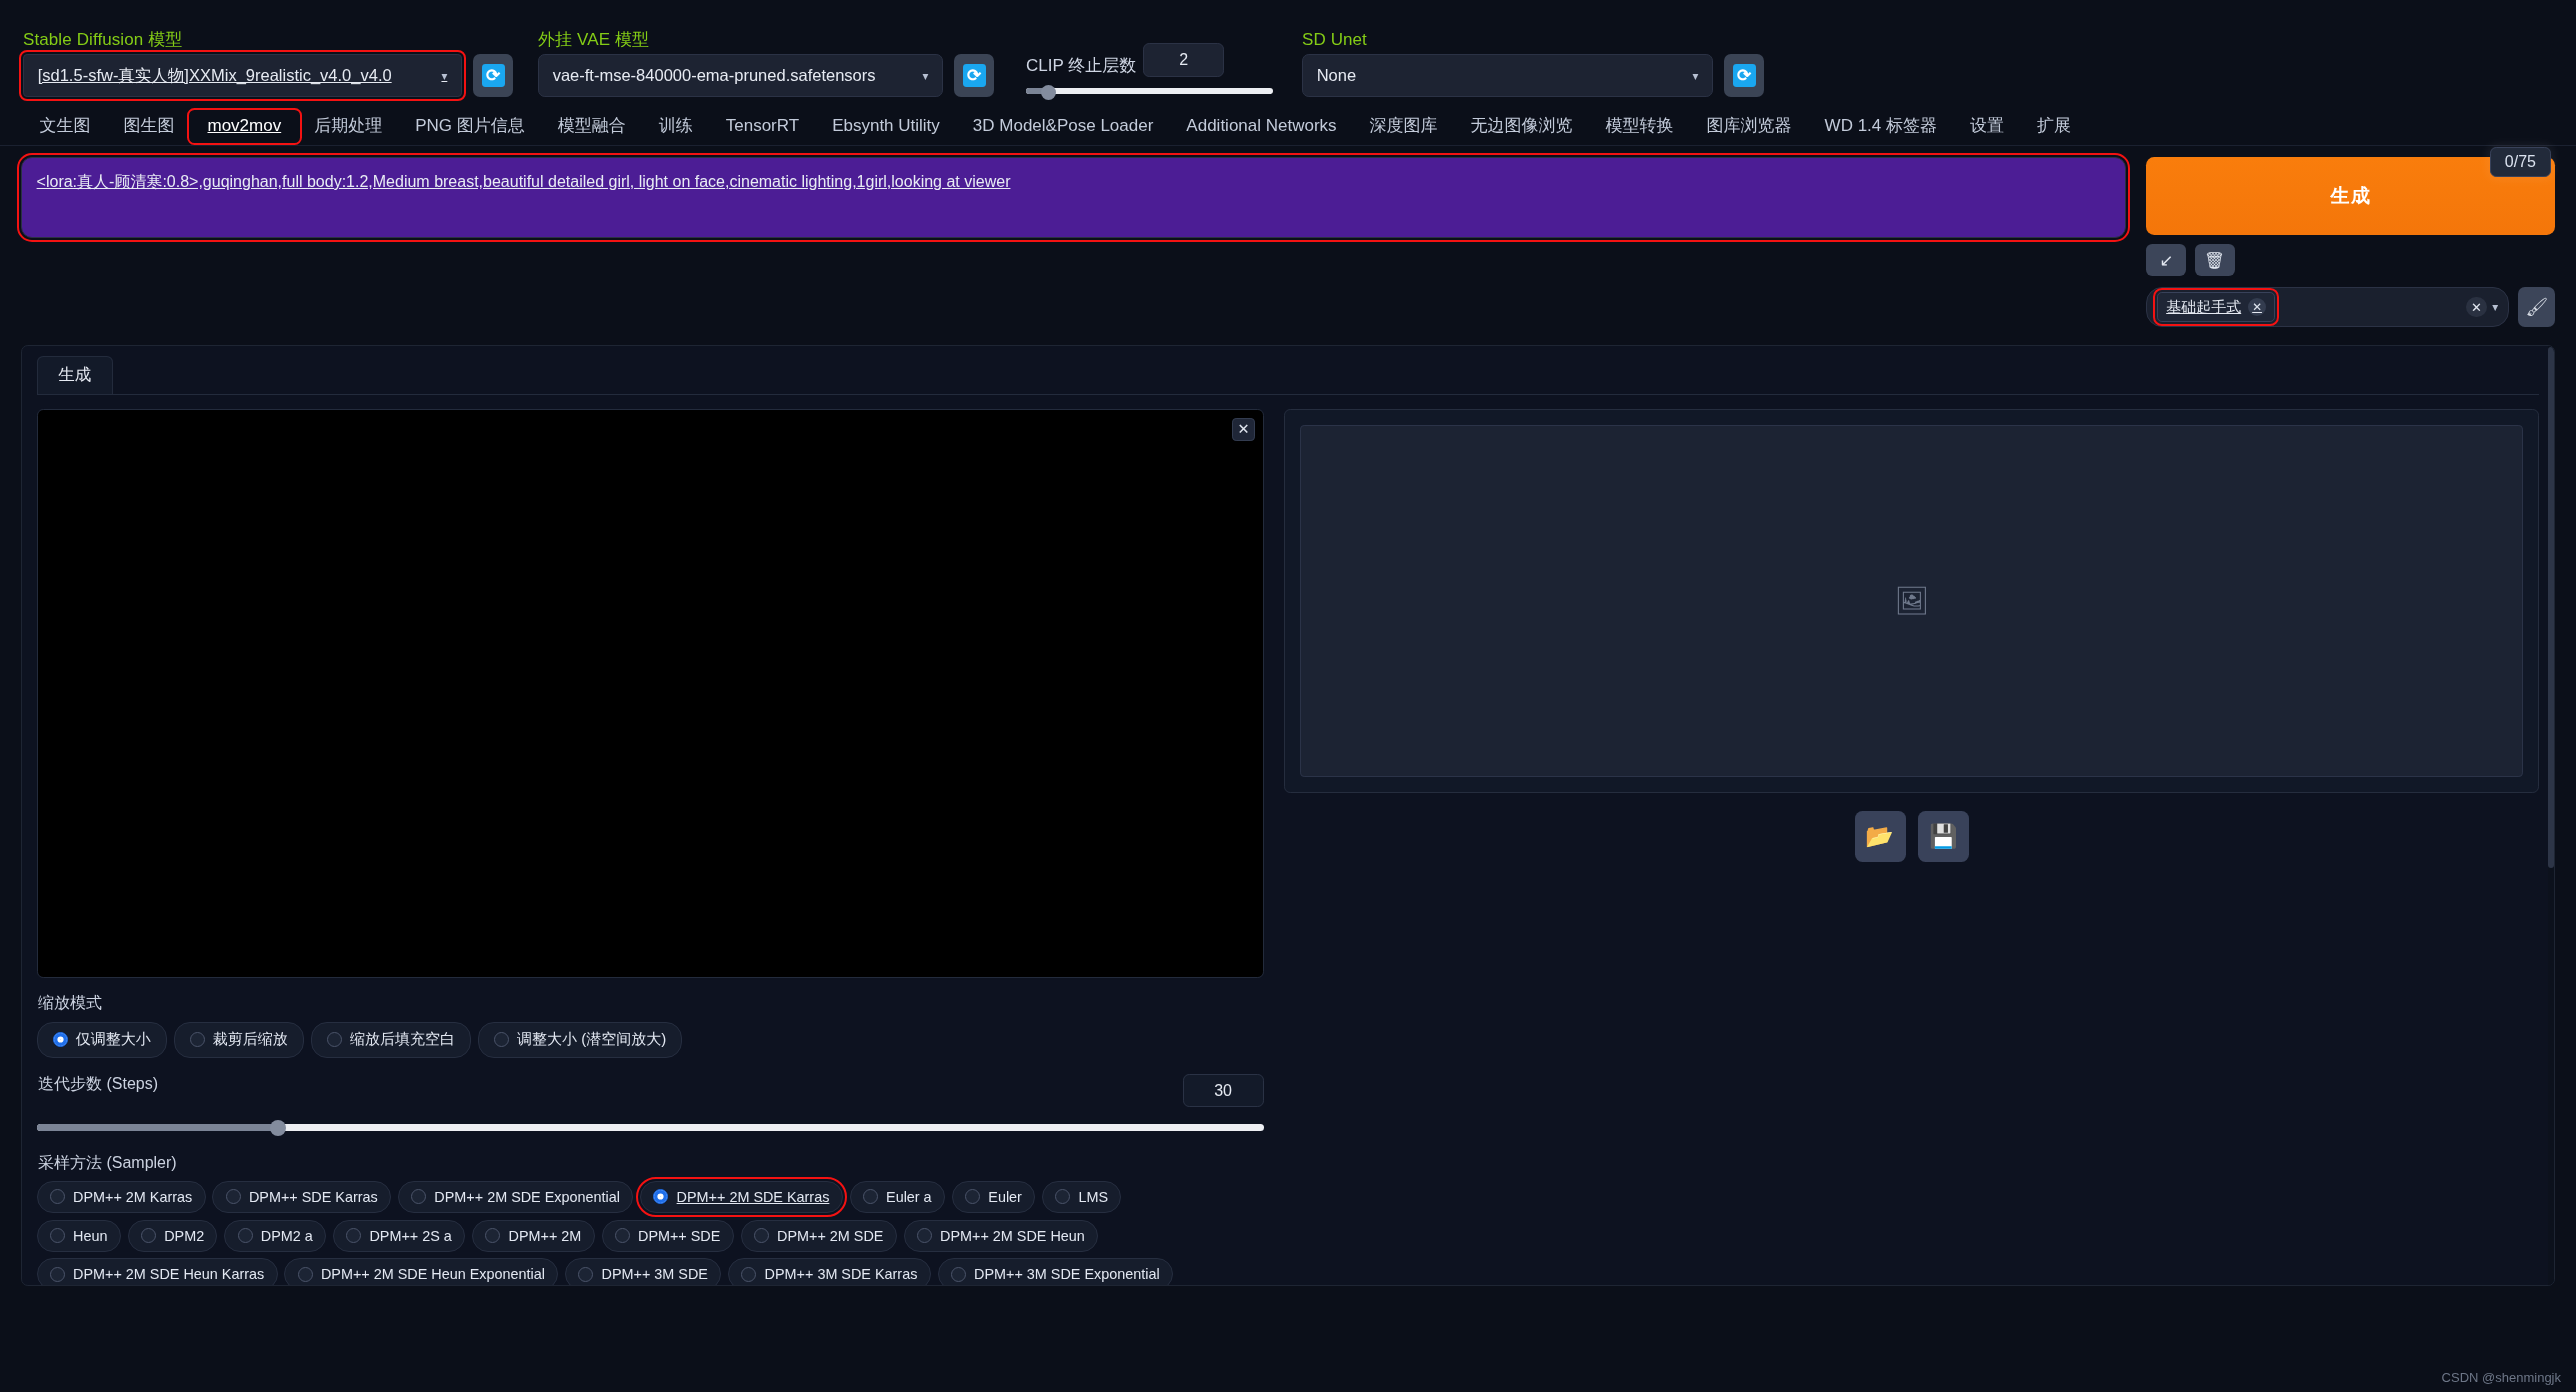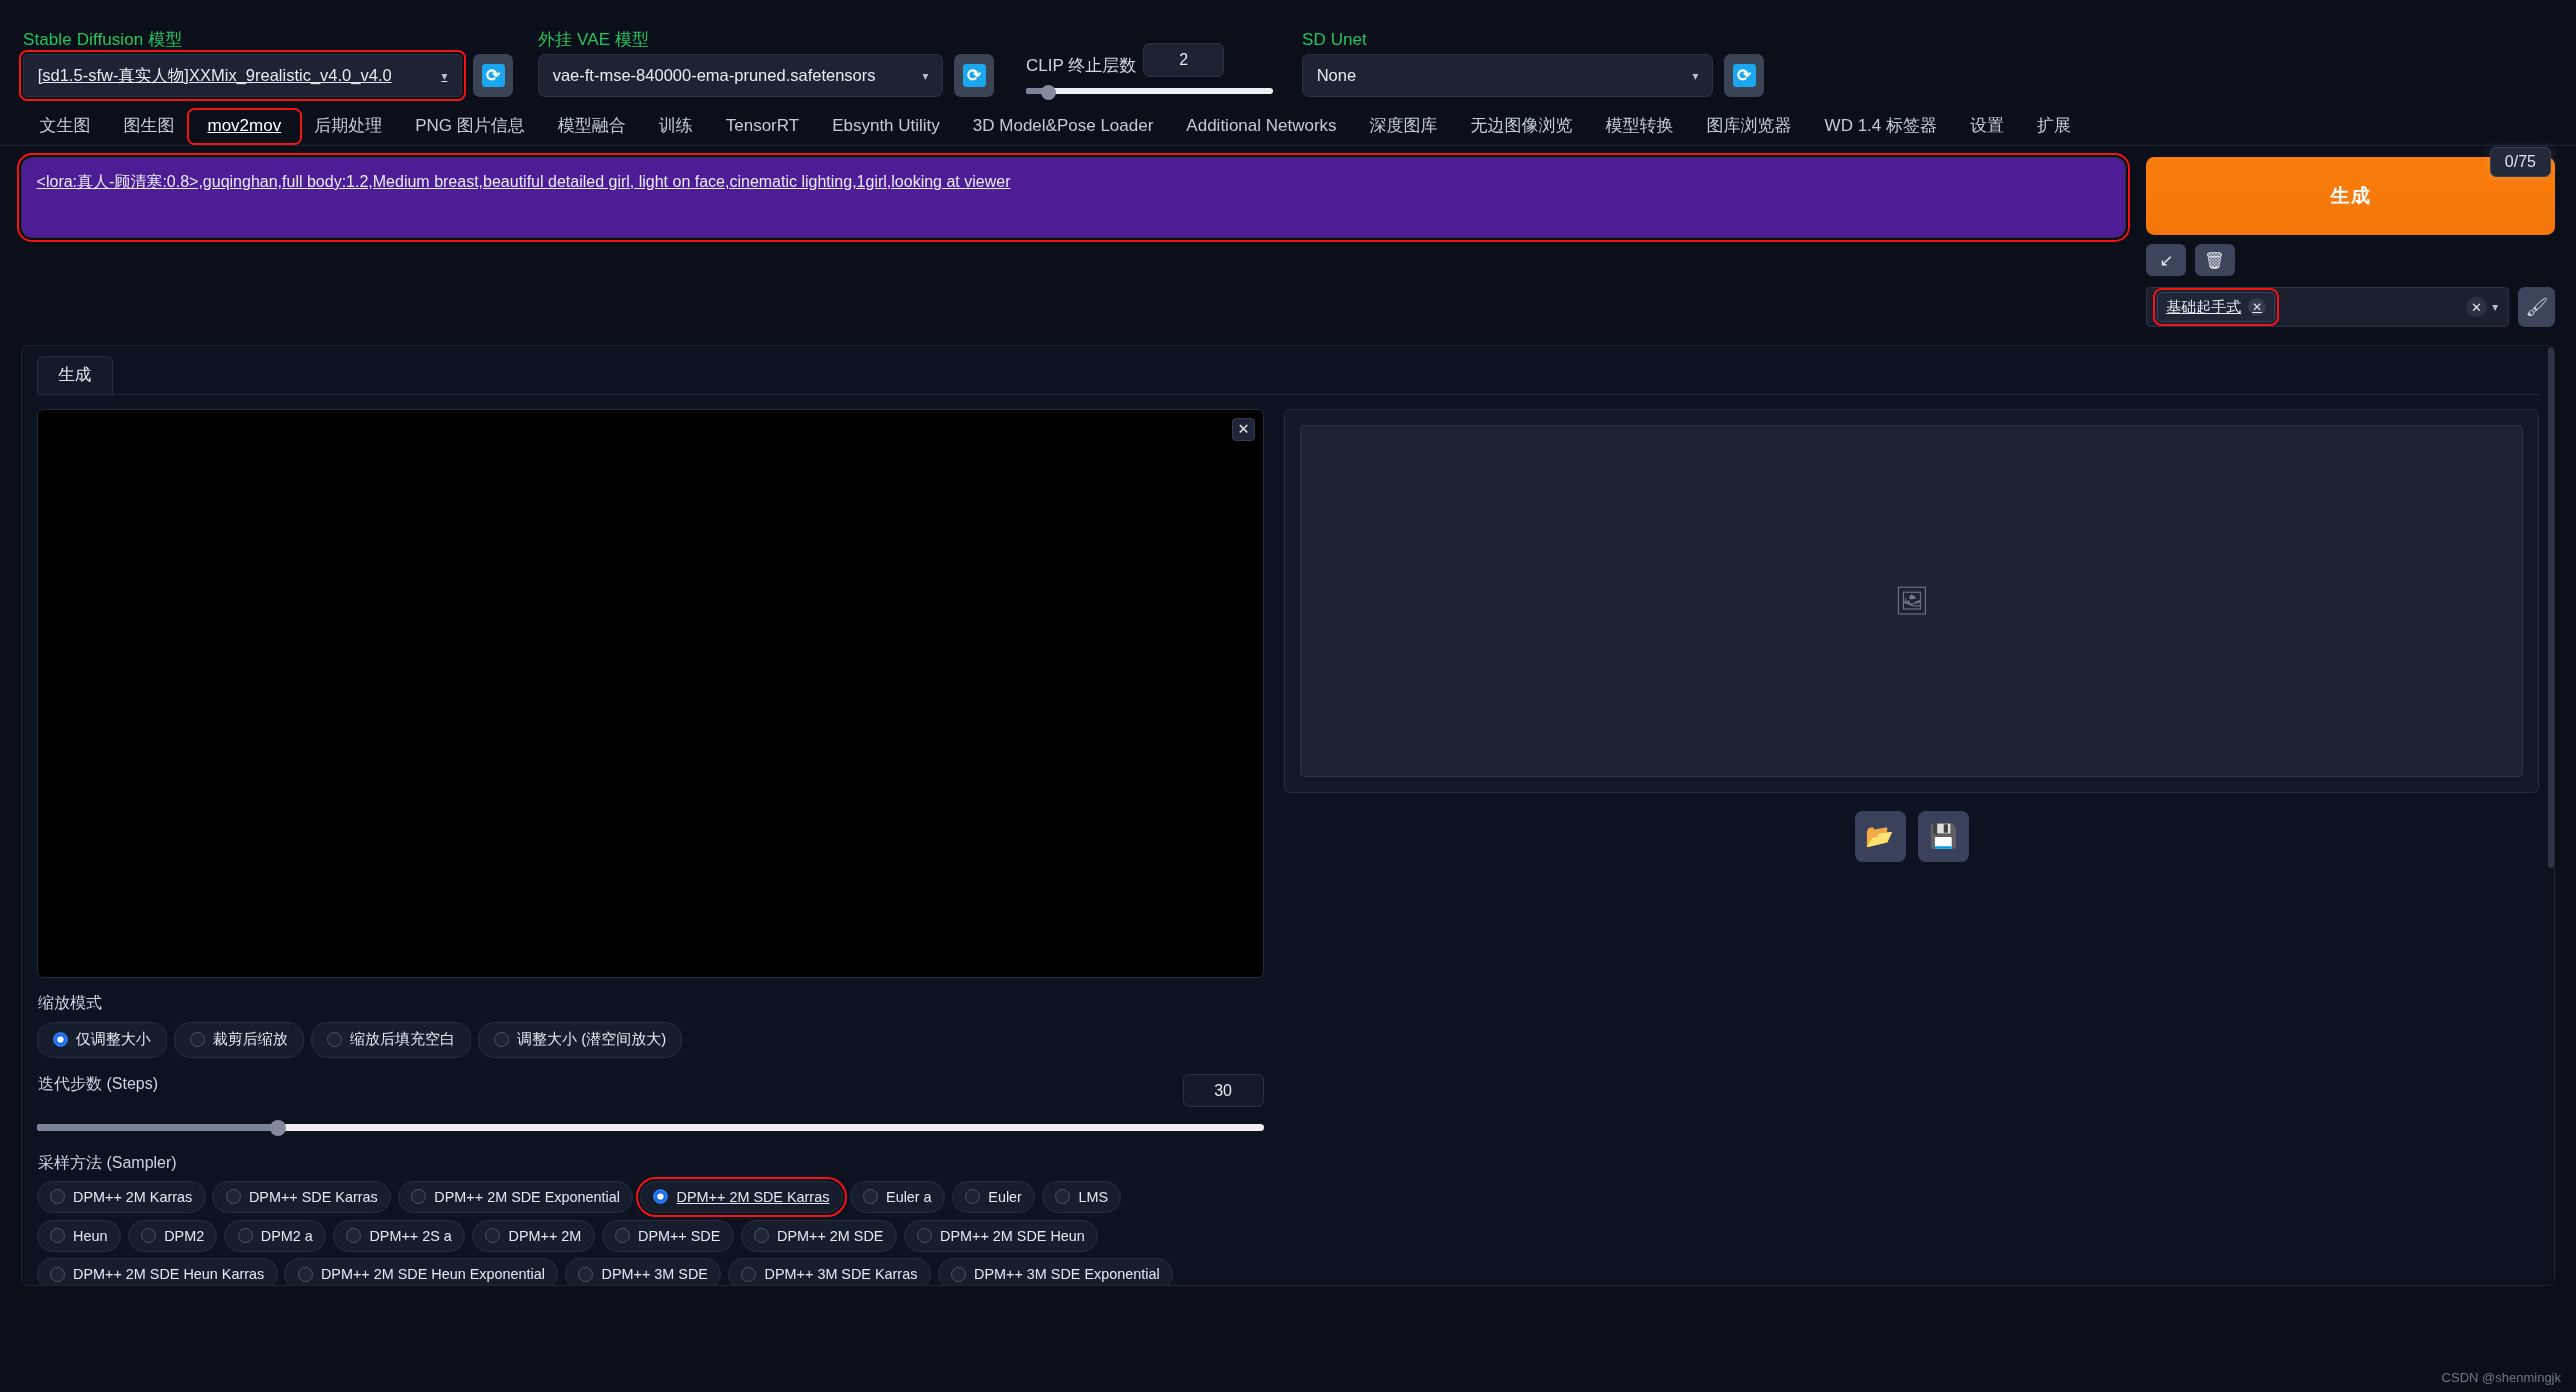--- a/index.html
+++ b/index.html
@@ -14,21 +14,21 @@
 
   
   .topbar {
     display: flex; align-items: flex-end; gap: 0;
     padding: 9.6px 23px 11px 23px;
     background: #0b0f19;
     height: 108px;
   }
   .field-group { display: flex; flex-direction: column; }
   .field-label {
-    font-size: 17px; color: #22c55e; margin-bottom: 6.2px; line-height: 1;
+    font-size: 17px; color: #84cc16; margin-bottom: 6.2px; line-height: 1;
     letter-spacing: 0.1px;
   }
   .select-box {
     background: #1d2332; border: 0.7px solid #2b3245; border-radius: 6.9px;
     height: 43px; display: flex; align-items: center;
     padding: 0 13.7px; position: relative; color: #e6eaf2; font-size: 16.5px;
     white-space: nowrap; overflow: hidden;
   }
   .select-box .caret { margin-left: auto; padding-left: 12.3px; font-size: 11.7px; color: #b7c0d2; }
   .redbox { outline: 2.7px solid #f41212; outline-offset: 2.1px; border-radius: 4.1px; text-decoration: underline; }
@@ -100,21 +100,21 @@
   }
   .gen-small-row { display: flex; gap: 8.2px; margin-top: 9px; }
   .small-btn {
     width: 40px; height: 32px; background: #3c4559; border-radius: 6.2px;
     display: flex; align-items: center; justify-content: center;
     font-size: 16.5px; color: #e2e7f0;
   }
   .styles-row { display: flex; align-items: center; gap: 9.6px; margin-top: 11px; }
   .styles-box {
     flex: 1 1 auto; background: #1a202e; border: 0.7px solid #2b3245;
-    border-radius: 4px; height: 40px; display: flex; align-items: center;
+    border-radius: 16px; height: 40px; display: flex; align-items: center;
     padding: 0 9.6px; gap: 6.9px;
   }
   .style-tag {
     background: #1f2636; border: 0.7px solid #39425a; border-radius: 4.8px;
     display: flex; align-items: center; gap: 6.9px;
     padding: 4.8px 8.2px; font-size: 15px; color: #e6eaf2;
   }
   .tag-x {
     width: 18px; height: 18px; border-radius: 50%; background: #333c4f;
     display: flex; align-items: center; justify-content: center;

